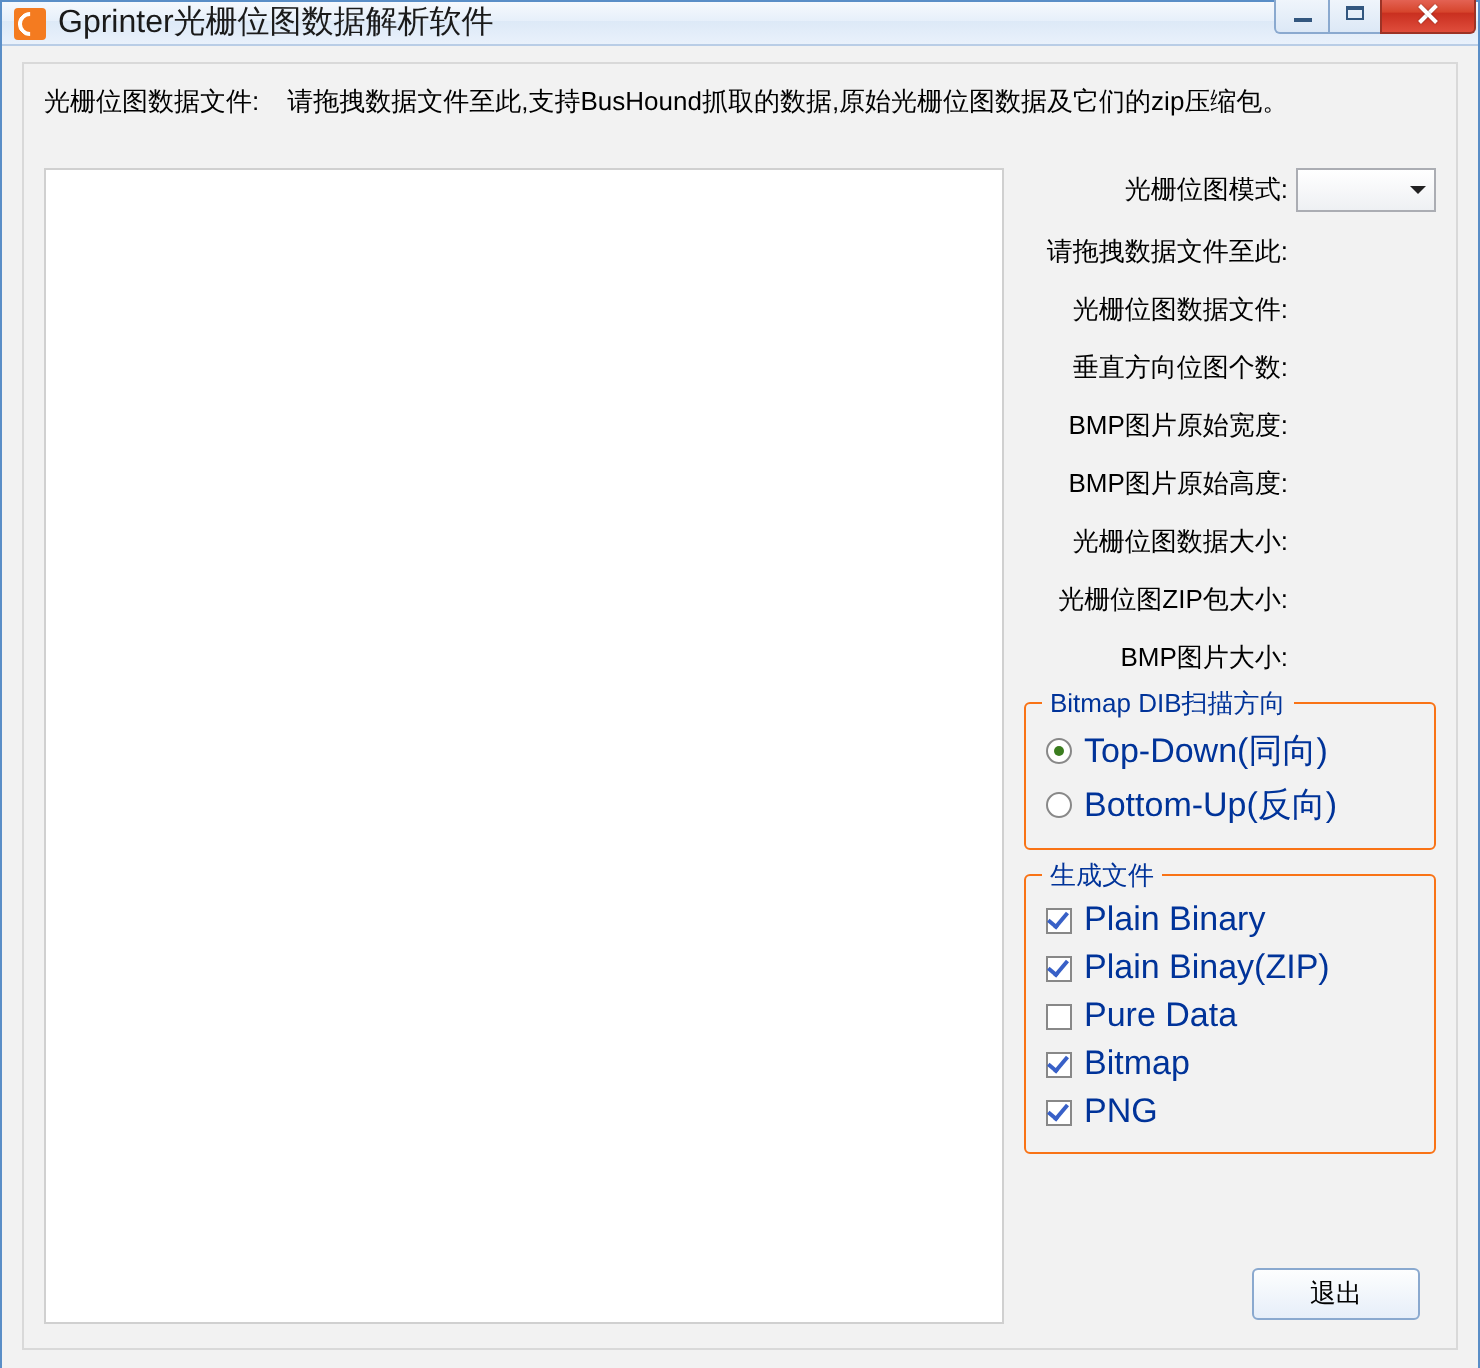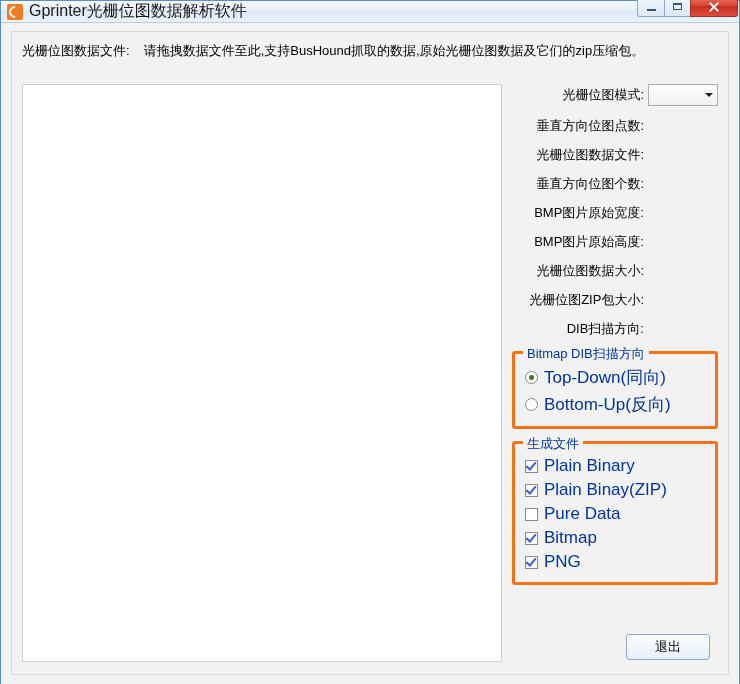--- a/index.html
+++ b/index.html
@@ -165,21 +165,21 @@
     padding-right: 4px;
   }
   .combo .caret {
     width: 0; height: 0;
     border-left: 4px solid transparent;
     border-right: 4px solid transparent;
     border-top: 4px solid #222;
   }
 
   .groupbox {
-    border: 3px solid #f97316;
+    border: 1px solid #f97316;
     border-radius: 3px;
     padding: 8px 10px 6px 10px;
     margin-top: 2px;
     margin-bottom: 10px;
     position: relative;
     background: #f2f2f2;
   }
   .groupbox .legend {
     position: absolute;
     top: -9px;
@@ -287,21 +287,21 @@
             <span class="rlbl">光栅位图模式:</span>
             <div class="rval">
               <div class="combo">
                 <span></span>
                 <span class="caret"></span>
               </div>
             </div>
           </div>
 
           <div class="row">
-            <span class="rlbl">垂直方向位图点数:</span>
+            <span class="rlbl">请拖拽数据文件至此:</span>
             <span class="rval"></span>
           </div>
           <div class="row">
             <span class="rlbl">光栅位图数据文件:</span>
             <span class="rval"></span>
           </div>
           <div class="row">
             <span class="rlbl">垂直方向位图个数:</span>
             <span class="rval"></span>
           </div>
@@ -315,21 +315,21 @@
           </div>
           <div class="row">
             <span class="rlbl">光栅位图数据大小:</span>
             <span class="rval"></span>
           </div>
           <div class="row">
             <span class="rlbl">光栅位图ZIP包大小:</span>
             <span class="rval"></span>
           </div>
           <div class="row">
-            <span class="rlbl">DIB扫描方向:</span>
+            <span class="rlbl">BMP图片大小:</span>
             <span class="rval"></span>
           </div>
 
           <div class="groupbox">
             <span class="legend">Bitmap DIB扫描方向</span>
             <div class="radio-row">
               <span class="radio checked"></span>
               <span class="rtxt">Top-Down(同向)</span>
             </div>
             <div class="radio-row">

